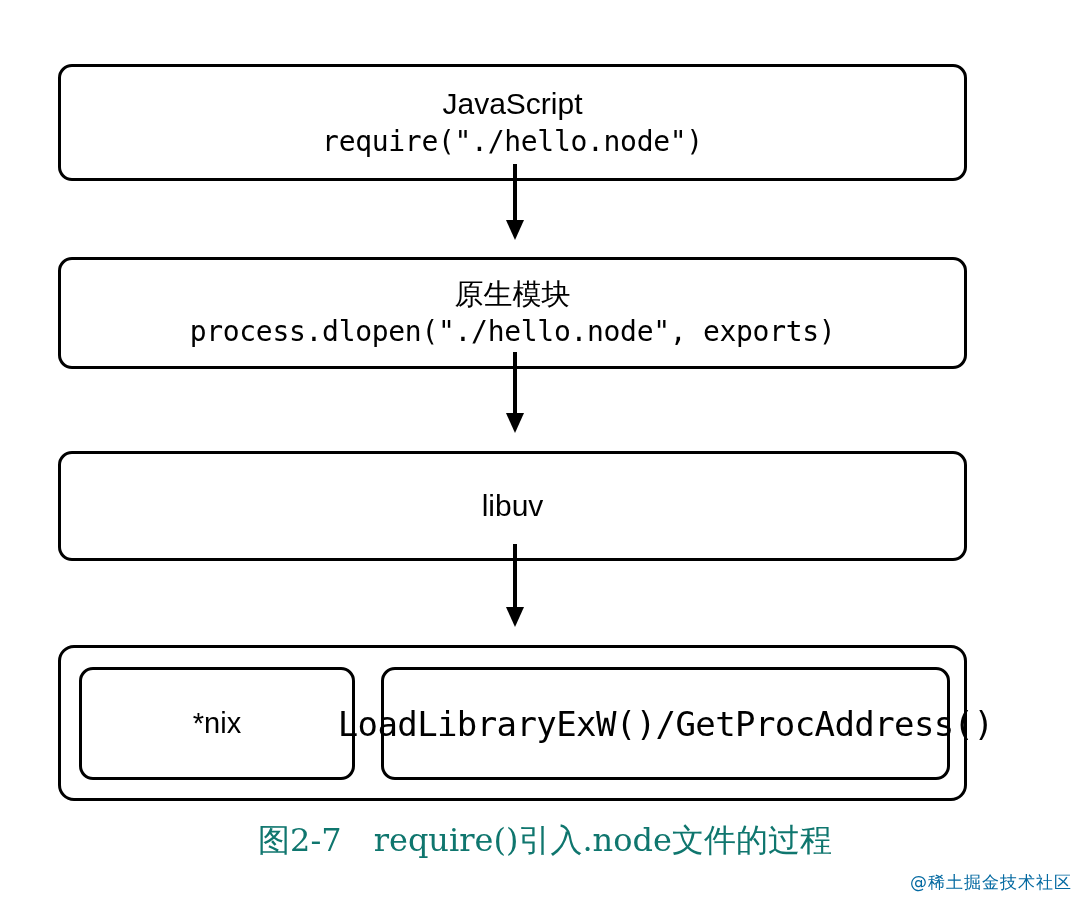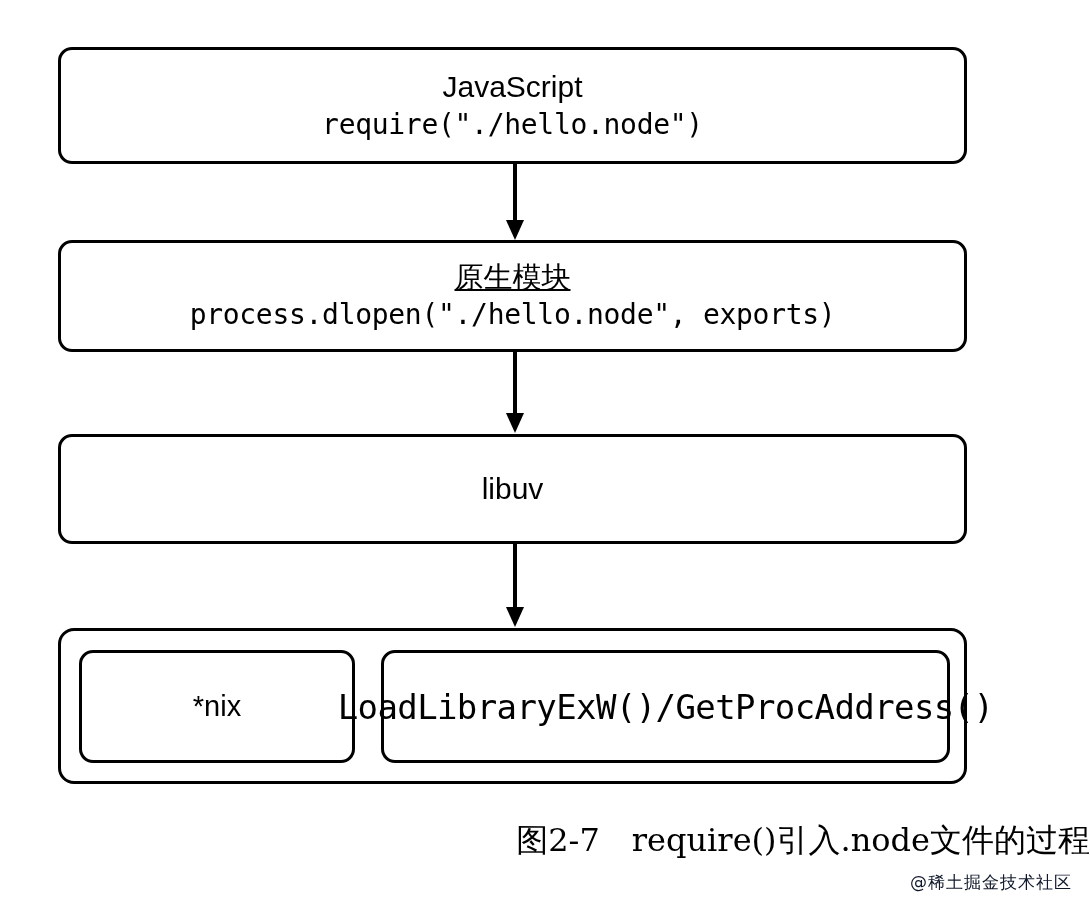--- a/index.html
+++ b/index.html
@@ -28,34 +28,34 @@
   .node-box {
     position: absolute;
     box-sizing: border-box;
     border: 3px solid #000000;
     border-radius: 14px;
     background: #ffffff;
     display: flex;
     flex-direction: column;
     align-items: center;
     justify-content: center;
+    margin-top: 17px;
   }
 
   .node-title {
     font-family: "Liberation Sans", sans-serif;
     font-size: 30px;
     line-height: 36px;
     letter-spacing: 0px;
     white-space: nowrap;
     text-align: center;
   }
   .node-title.cjk {
     font-family: "DejaVu Sans", "Liberation Sans", sans-serif;
     font-size: 29px;
-    text-decoration: underline;
   }
 
   .node-code {
     font-family: "DejaVu Sans Mono", "Liberation Mono", monospace;
     font-size: 28px;
     line-height: 36px;
     letter-spacing: -0.3px;
     white-space: nowrap;
     text-align: center;
     margin-top: 2px;
@@ -125,36 +125,36 @@
   #arrow-3 { top: 544px; height: 84px; }
   #arrow-3 .shaft { height: 65px; }
   #arrow-3 .head  { top: 63px; }
 
   
   #figure-caption {
     position: absolute;
     left: 0;
     top: 818px;
     width: 1090px;
-    text-align: right;
+    text-align: center;
     font-family: "DejaVu Serif", "Liberation Serif", serif;
     font-size: 32px;
     line-height: 44px;
-    color: #000000;
+    color: #0f766e;
     white-space: pre;
   }
 
   
   #watermark {
     position: absolute;
     right: 18px;
     bottom: 12px;
     font-family: "DejaVu Sans", "Liberation Sans", sans-serif;
     font-size: 17px;
-    color: #0f172a;
+    color: #0369a1;
     letter-spacing: 1px;
     user-select: none;
   }
 </style>
 </head>
 <body>
 
 <div id="diagram-root">
 
   <div class="node-box" id="node-javascript">

